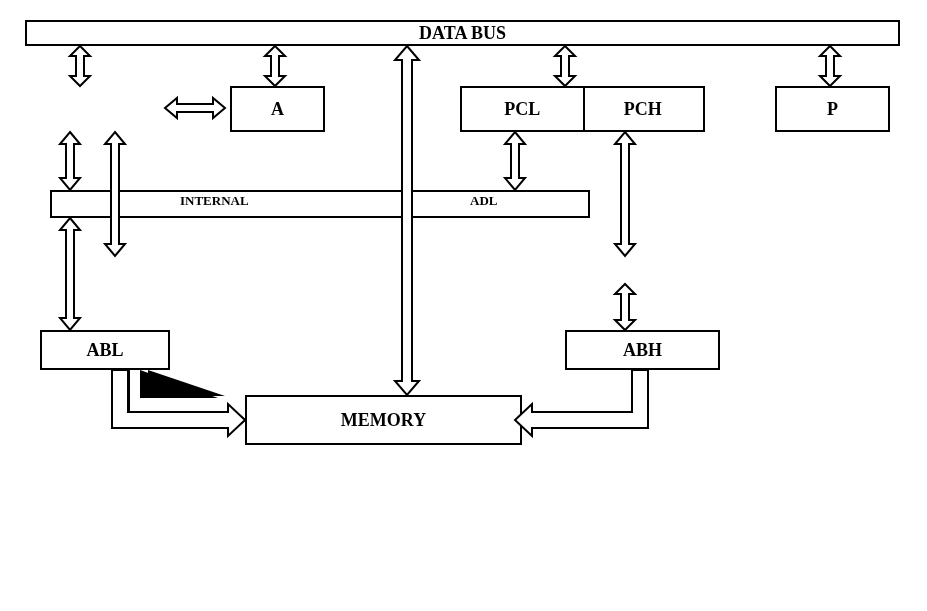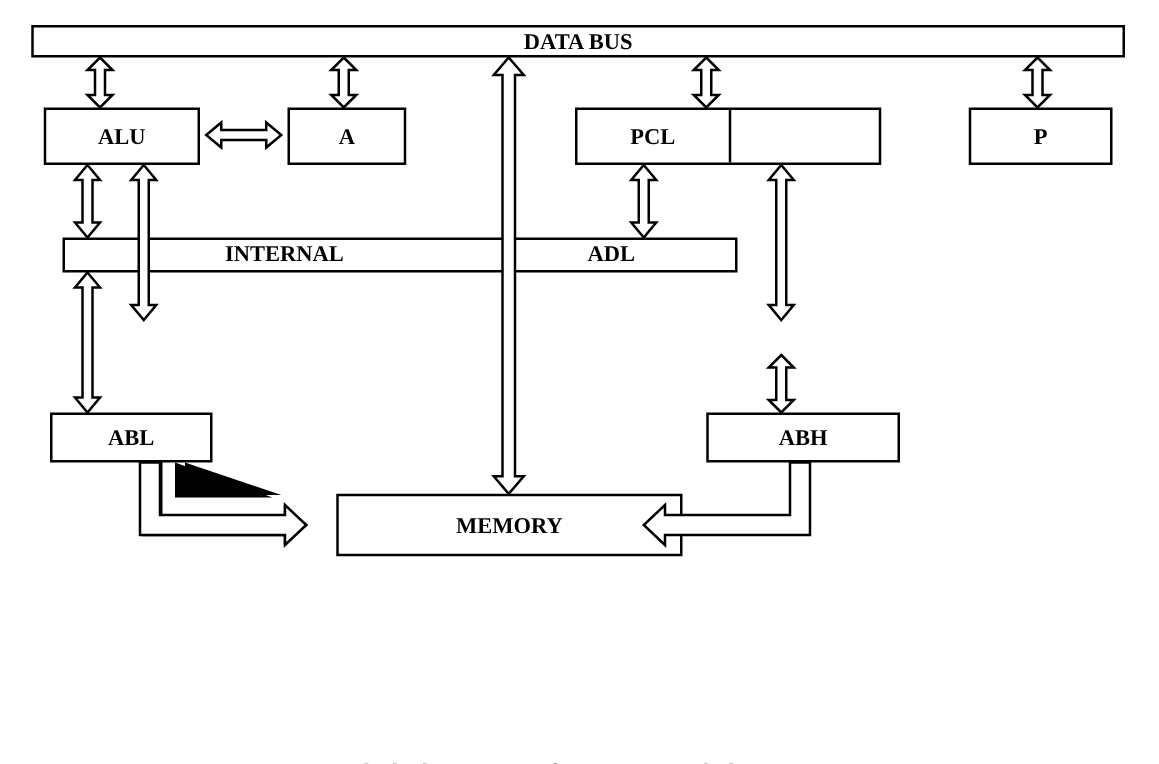--- a/index.html
+++ b/index.html
@@ -63,64 +63,62 @@
     line-height: 1.8;
   }
   .arrow-group {
     position: absolute;
     pointer-events: none;
   }
   svg { overflow: visible; }
   .adl-internal-label {
     position: absolute;
     font-weight: bold;
-    font-size: 18px;
+    font-size: 13px;
   }
 </style>
 </head>
 <body>
 
 <div class="diagram">
 
   <div class="bus" style="left:5px; top:0px; width:875px; height:26px;">
     <span>DATA BUS</span>
   </div>
 
-  <div class="box" style="left:15px; top:66px; width:125px; height:46px;">
-    <span>ALU</span>
-  </div>
 
   <div class="box" style="left:210px; top:66px; width:95px; height:46px;">
     <span>A</span>
   </div>
 
   <div class="box" style="left:440px; top:66px; width:245px; height:46px;">
     <div class="pc-internal-divider"></div>
     <div class="pc-label pc-left">PCL</div>
+    <div class="pc-label pc-right">PCH</div>
   </div>
 
   <div class="box" style="left:755px; top:66px; width:115px; height:46px;">
     <span>P</span>
   </div>
 
   <div class="bus" style="left:30px; top:170px; width:540px; height:28px;">
   </div>
   <div class="adl-internal-label" style="left:160px; top:173px;">INTERNAL</div>
   <div class="adl-internal-label" style="left:450px; top:173px;text-align:right;">ADL</div>
 
 
   <div class="box" style="left:20px; top:310px; width:130px; height:40px;">
     <span>ABL</span>
   </div>
 
   <div class="box" style="left:545px; top:310px; width:155px; height:40px;">
     <span>ABH</span>
   </div>
 
-  <div class="box" style="left:225px; top:375px; width:277px; height:50px;margin-left:24px;">
+  <div class="box" style="left:225px; top:375px; width:277px; height:50px;">
     <span>MEMORY</span>
   </div>
 
   <svg class="arrow-group" width="887" height="450" style="left:0; top:0;">
     <defs>
 
       <g id="dbl-v">
         <path d="M10 0 L20 10 L14 10 L14 30 L20 30 L10 40 L0 30 L6 30 L6 10 L0 10 Z" fill="white" stroke="black" stroke-width="2"></path>
       </g>
 

